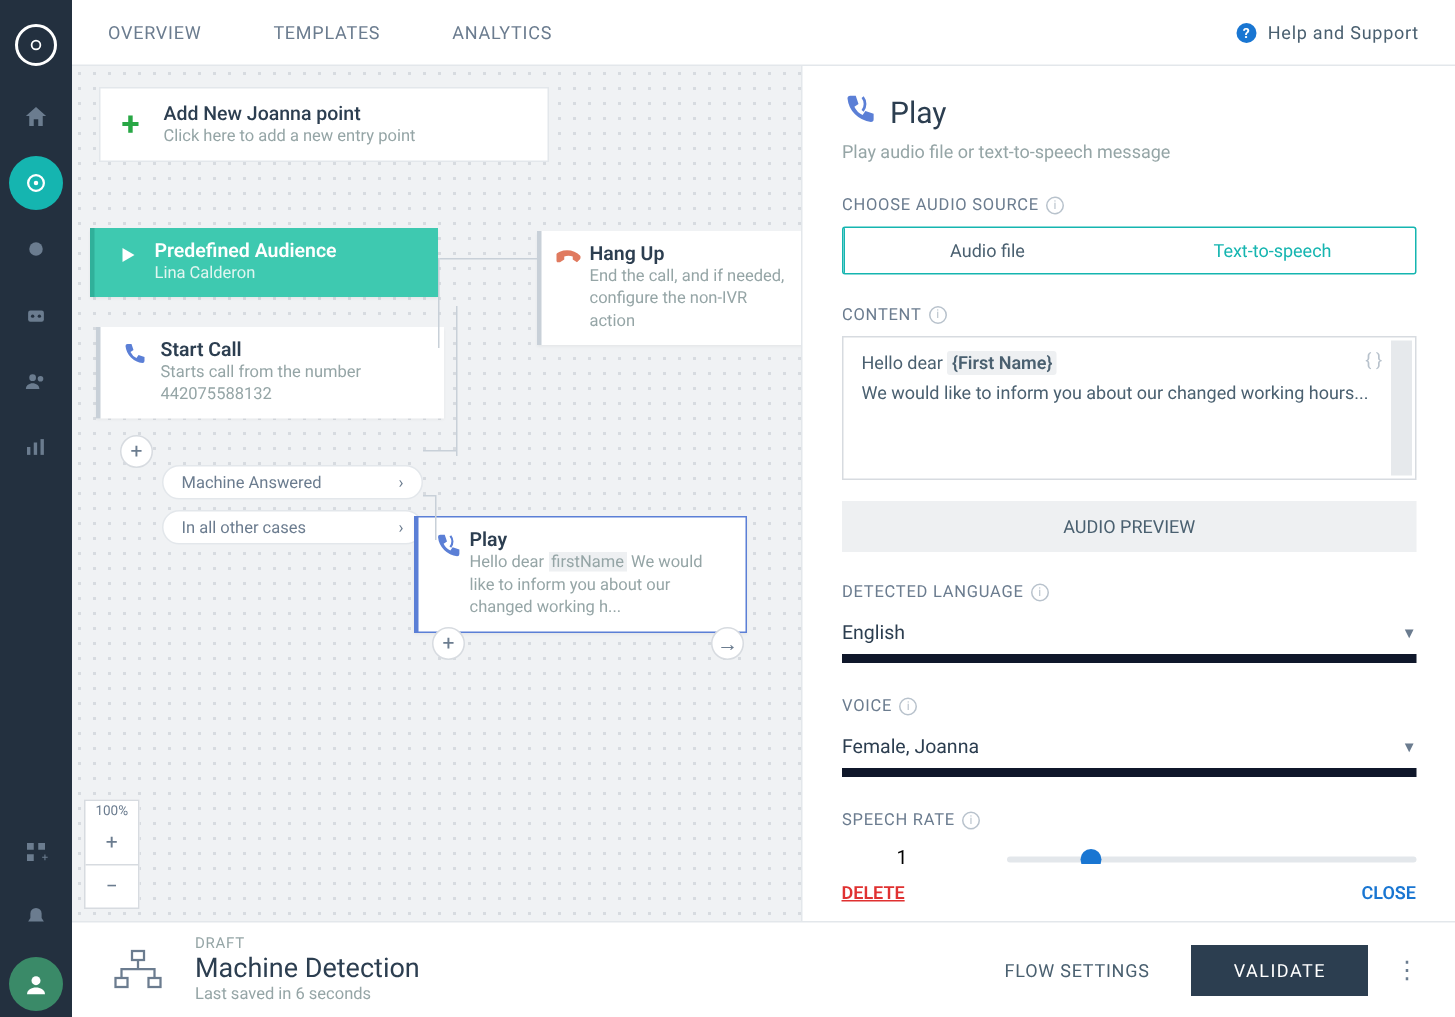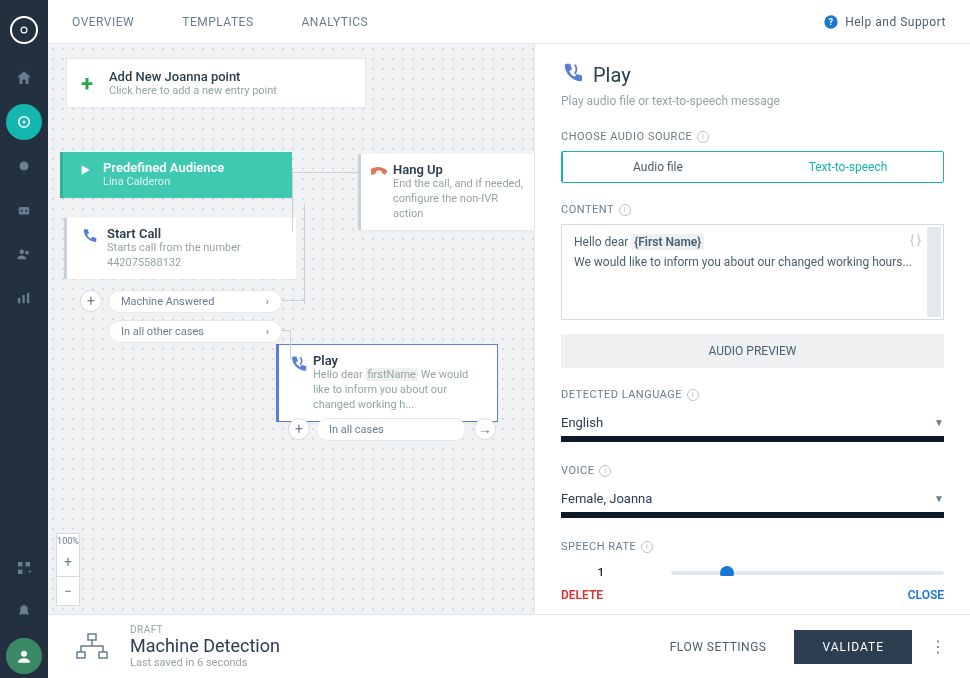--- a/index.html
+++ b/index.html
@@ -40,26 +40,26 @@
 
 .node { position: absolute; background: #fff; border-left: 3px solid #c8d0d8; display: flex; align-items: flex-start; padding: 8px 10px; width: 232px; box-shadow: 0 1px 2px rgba(0,0,0,0.05); }
 .node.green { background: #3ec9b0; border-left-color: #30b09a; color: #fff; }
 .node .icon { width: 24px; display: flex; justify-content: center; margin-right: 6px; padding-top: 2px; }
 .node .title { font-size: 13px; font-weight: 600; color: #2c3e50; }
 .node.green .title { color: #fff; }
 .node .sub { font-size: 11px; color: #95a5a6; line-height: 1.35; }
 .node.green .sub { color: #e0f5f0; }
 .node.selected { border: 1px solid #5b7fd6; border-left: 3px solid #5b7fd6; }
 
-.branch-pill { position: absolute; background: #fff; border: 1px solid #e3e7eb; border-radius: 12px; font-size: 11px; color: #6b7c8f; padding: 4px 12px; display: flex; align-items: flex-end; }
+.branch-pill { position: absolute; background: #fff; border: 1px solid #e3e7eb; border-radius: 12px; font-size: 11px; color: #6b7c8f; padding: 4px 12px; display: flex; align-items: flex-end; margin-top: 20px; }
 .branch-pill .chev { margin-left: auto; }
 
 .round-btn { position: absolute; width: 22px; height: 22px; border-radius: 50%; background: #fff; border: 1px solid #d7dbe0; display: flex; align-items: center; justify-content: center; color: #6b7c8f; font-size: 14px; cursor: pointer; }
 
-.zoom-ctrl { position: absolute; left: 8px; bottom: 8px; width: 24px; background: #fff; border: 1px solid #d7dbe0; }
+.zoom-ctrl { position: absolute; left: 8px; bottom: 8px; width: 37px; background: #fff; border: 1px solid #d7dbe0; }
 .zoom-ctrl .zp { font-size: 9px; text-align: center; padding: 2px 0; color: #6b7c8f; }
 .zoom-ctrl .zb { text-align: center; padding: 6px 0; color: #6b7c8f; cursor: pointer; font-size: 14px; }
 .zoom-ctrl .zb + .zb { border-top: 1px solid #d7dbe0; }
 
 
 .conn { position: absolute; border: 0 solid #c8d0d8; }
 
 
 .panel { width: 436px; border-left: 1px solid #e3e7eb; background: #fff; display: flex; flex-direction: column; min-height: 0; position: relative; }
 .panel-scroll { flex: 1; overflow-y: auto; padding: 18px 26px 6px; }
@@ -80,21 +80,21 @@
 .content-box .vars-icon { position: absolute; right: 22px; top: 8px; color: #b8c2cc; font-size: 12px; cursor: pointer; }
 .content-box .fake-sb { position: absolute; right: 2px; top: 2px; bottom: 2px; width: 14px; background: #e6e9ec; }
 .audio-preview { background: #eef0f2; text-align: center; padding: 10px 0; font-size: 12px; color: #4a6070; margin-bottom: 20px; cursor: pointer; }
 .select { border-bottom: 6px solid #0f172a; padding: 6px 0; font-size: 13px; color: #2c3e50; display: flex; align-items: center; margin-bottom: 22px; cursor: pointer; }
 .select .caret { margin-left: auto; color: #6b7c8f; font-size: 10px; }
 .rate-row { display: flex; align-items: center; margin-bottom: 18px; }
 .rate-val { width: 80px; border-bottom: 1px solid #d7dbe0; text-align: center; font-size: 13px; padding: 4px 0; margin-right: 30px; }
 .slider { flex: 1; height: 4px; background: #e3e7eb; position: relative; border-radius: 2px; }
 .slider .knob { position: absolute; left: 18%; top: -5px; width: 14px; height: 14px; background: #1976d2; border-radius: 50%; cursor: pointer; }
 .panel-foot { display: flex; padding: 12px 26px; border-top: 0; }
-.panel-foot .del { color: #e03131; font-size: 12px; font-weight: 600; cursor: pointer; }
+.panel-foot .del { color: #e03131; font-size: 12px; font-weight: 600; cursor: pointer; text-decoration: underline; }
 .panel-foot .close { margin-left: auto; color: #1976d2; font-size: 12px; font-weight: 600; cursor: pointer; }
 
 
 .footer { height: 64px; border-top: 1px solid #e3e7eb; display: flex; align-items: center; padding: 0 24px; }
 .foot-icon { width: 40px; height: 40px; display:flex; align-items:center; justify-content:center; margin-right: 18px; }
 .foot-titles .s1 { font-size: 10px; color: #95a5a6; letter-spacing: 0.5px; }
 .foot-titles .s2 { font-size: 18px; color: #2c3e50; }
 .foot-titles .s3 { font-size: 11px; color: #95a5a6; }
 .footer .sp { flex: 1; }
 .flow-settings { font-size: 12px; color: #4a6070; letter-spacing: 0.5px; margin-right: 28px; cursor: pointer; }
@@ -253,23 +253,20 @@
         </div>
         <div>
           <div class="title">Play</div>
           <div class="sub">
             <span>Hello dear </span><span style="background:#eef0f2;padding:0 2px;">firstName</span><span> We would like to inform you about our changed working h...</span>
           </div>
         </div>
       </div>
 
       <div class="round-btn" style="left:240px; top:374px;">+</div>
-      <div class="branch-pill" style="left:268px; top:374px; width:150px;">
-        <span>In all cases</span>
-      </div>
       <div class="round-btn" style="left:426px; top:374px;">→</div>
 
       <div class="conn" style="left:245px; top:128px; width:65px; height:0; border-top-width:1px;"></div>
       <div class="conn" style="left:244px; top:128px; width:0; height:60px; border-left-width:1px;"></div>
       <div class="conn" style="left:234px; top:256px; width:22px; height:0; border-top-width:1px;"></div>
       <div class="conn" style="left:256px; top:160px; width:0; height:100px; border-left-width:1px;"></div>
       <div class="conn" style="left:234px; top:286px; width:8px; height:0; border-top-width:1px;"></div>
       <div class="conn" style="left:242px; top:286px; width:0; height:30px; border-left-width:1px;"></div>
 
       <div class="zoom-ctrl">

